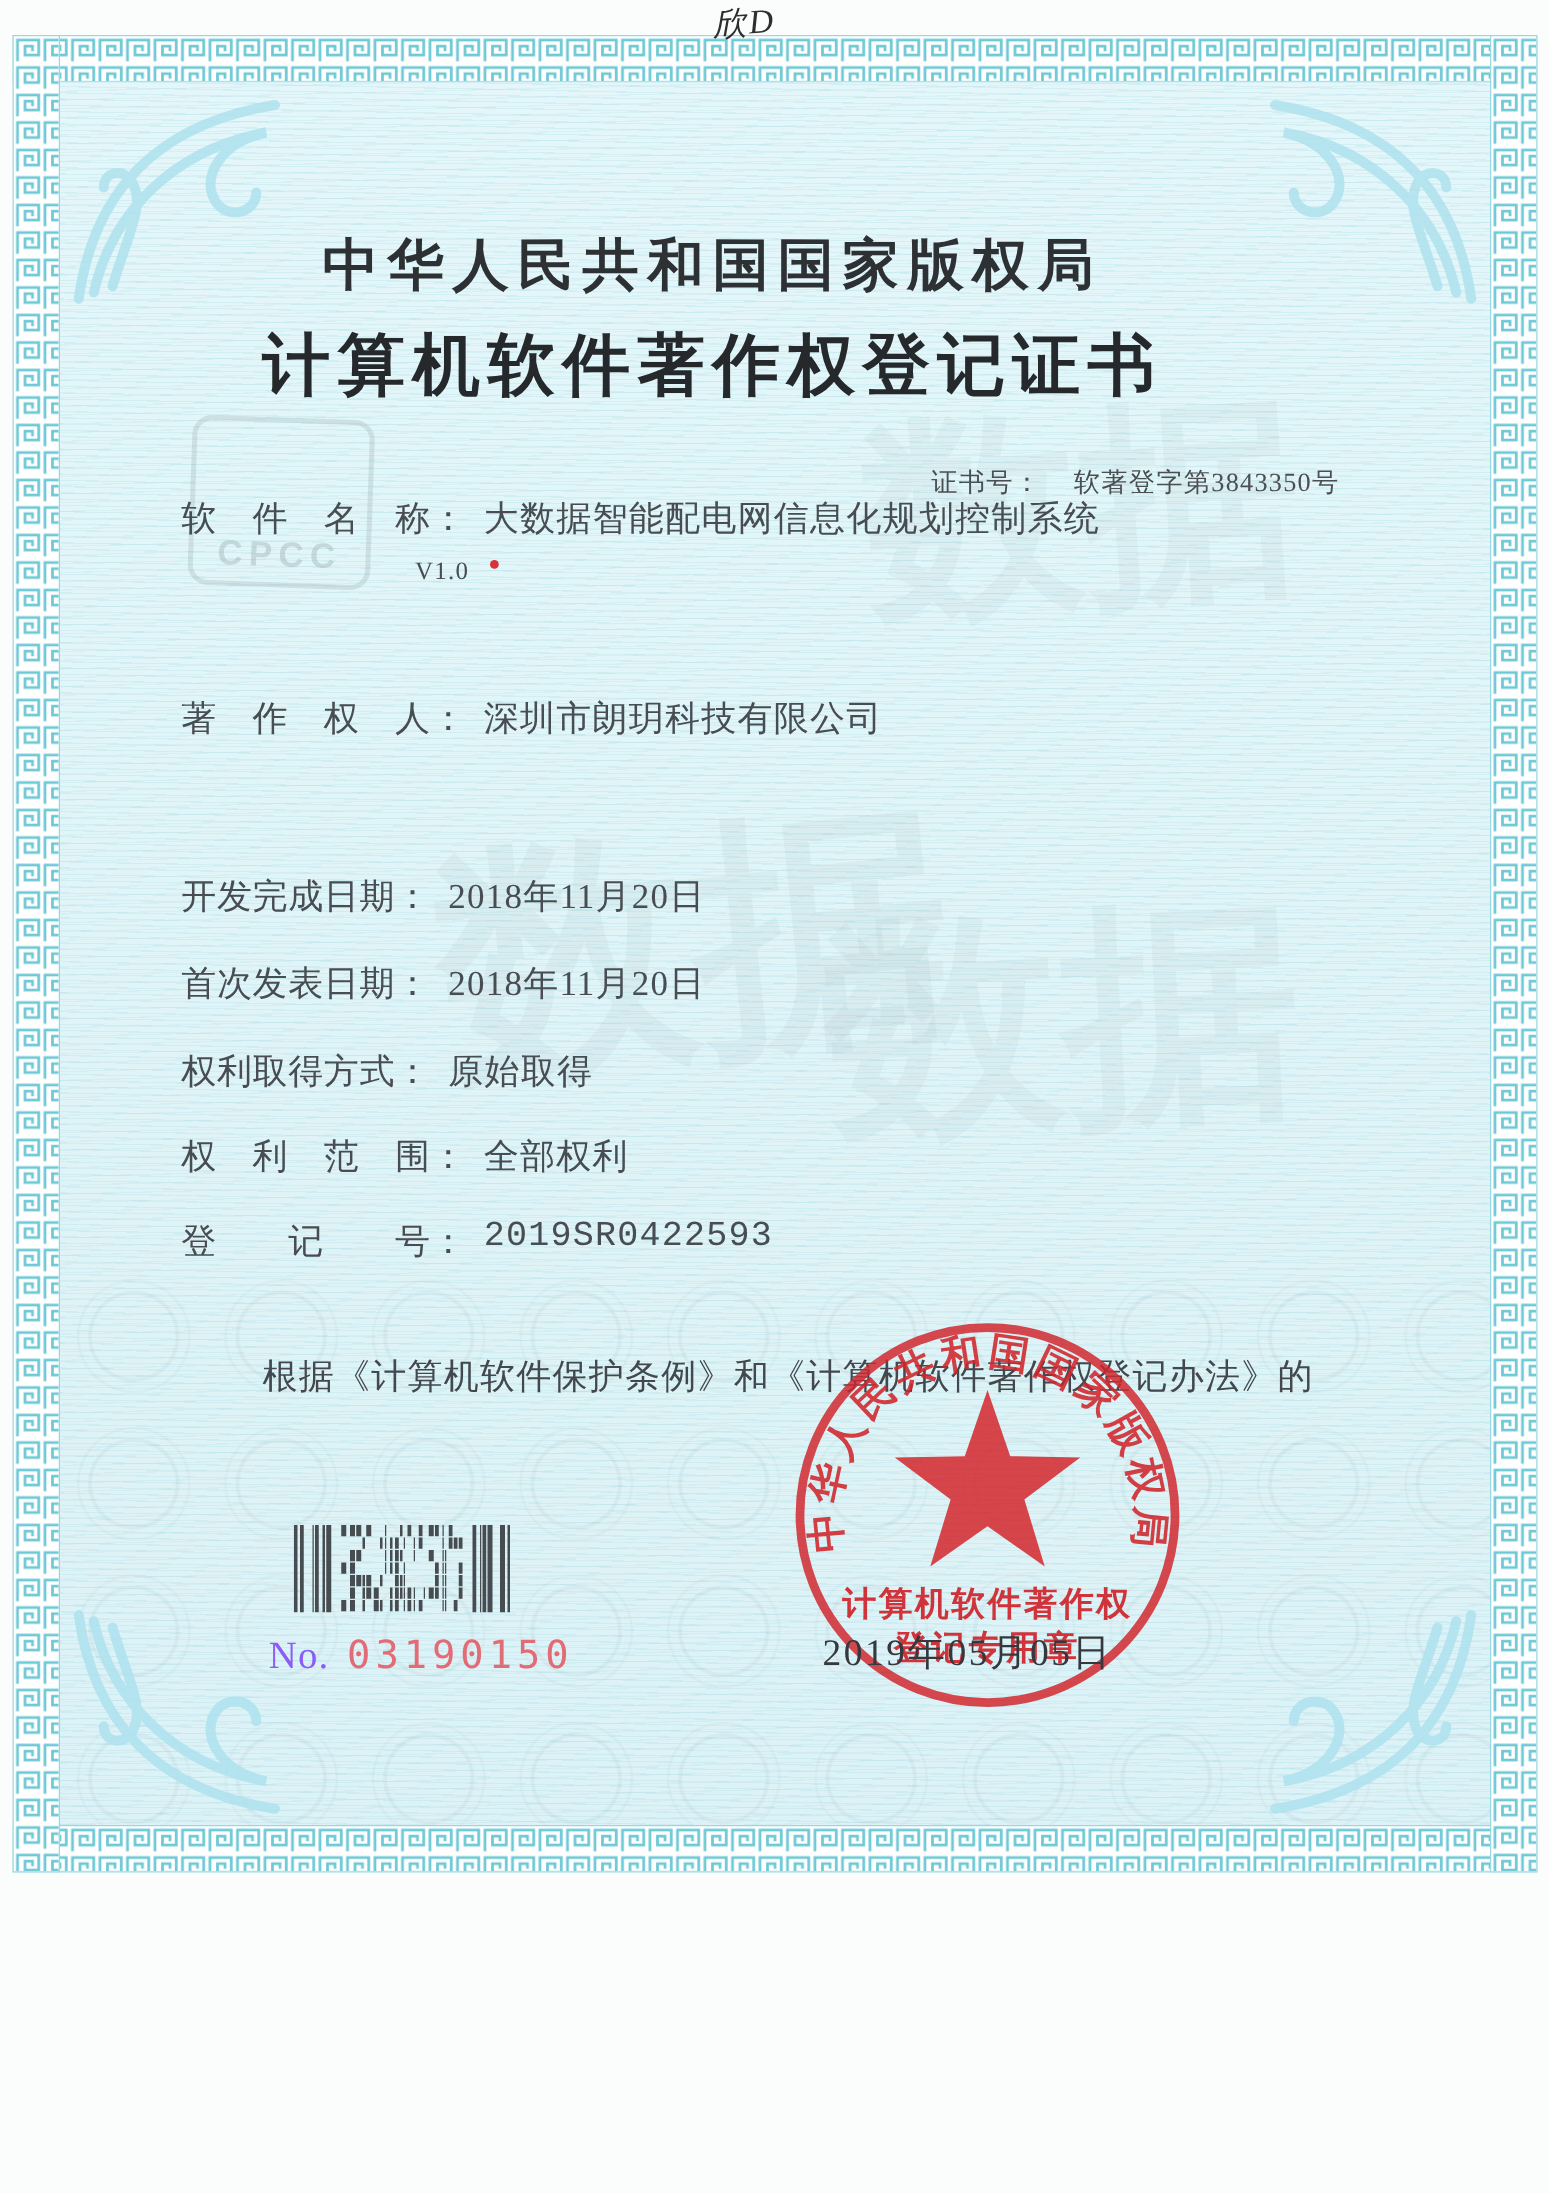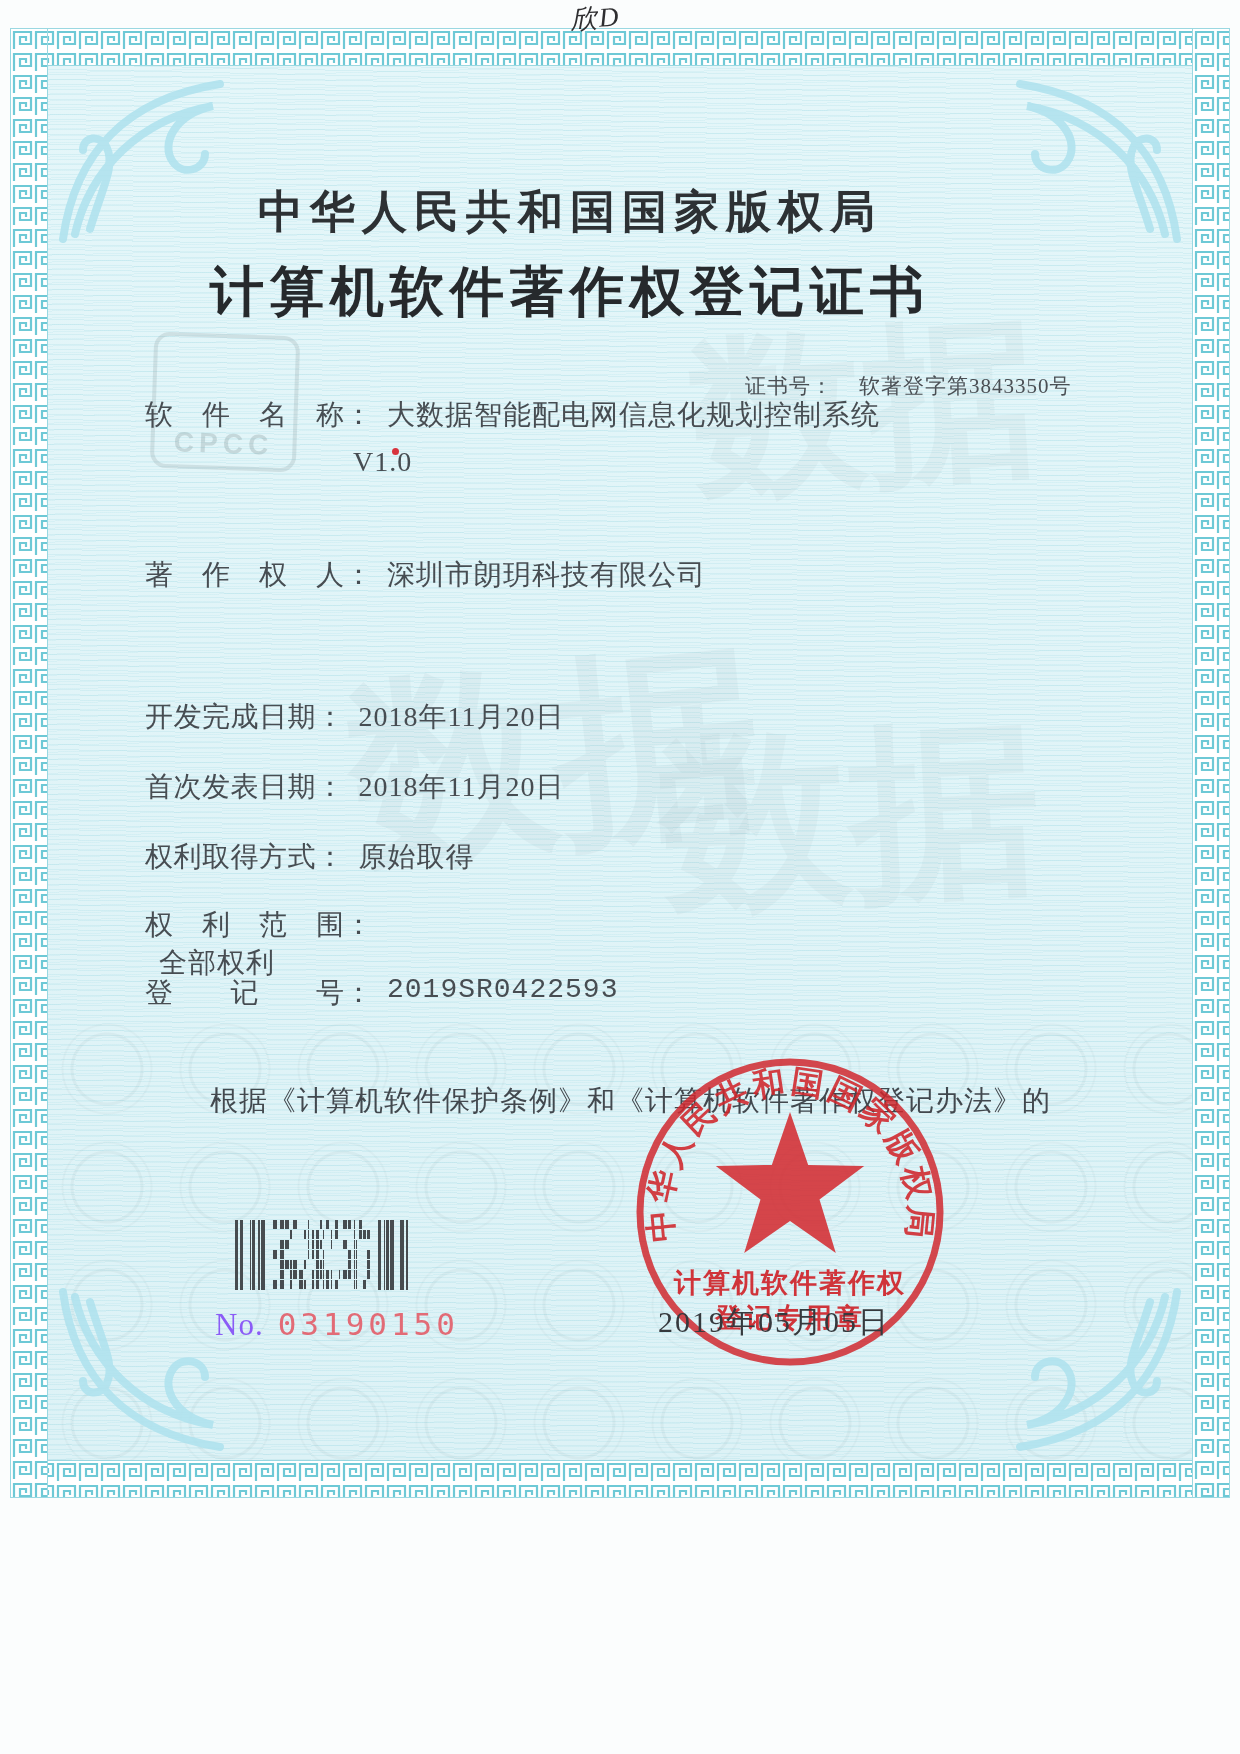--- a/index.html
+++ b/index.html
@@ -27,21 +27,21 @@
   .handwritten{position:absolute;left:570px;top:0px;font-size:27px;color:#2e2e30;
     font-style:italic;transform:rotate(-4deg);letter-spacing:2px;}
   .titles{position:absolute;left:48px;top:0;width:1044px;text-align:center;color:#2d3134;}
   .authority{position:absolute;top:182px;width:100%;font-size:45px;font-weight:700;letter-spacing:7px;}
   .cert-title{position:absolute;top:256px;width:100%;font-size:54px;font-weight:700;letter-spacing:6px;color:#26292c;}
   .certno{position:absolute;left:745px;top:372px;font-size:21px;color:#4a4f54;letter-spacing:1px;}
   .certno .v{margin-left:26px;}
   .row{position:absolute;left:145px;display:flex;color:#474d52;}
   .row .label{font-size:28px;letter-spacing:.5px;white-space:pre;}
   .row .value{font-size:28px;margin-left:14px;letter-spacing:1px;white-space:pre;}
-  .v2{position:absolute;left:353px;top:446px;font-size:28px;color:#474d52;letter-spacing:1px;}
+  .v2{position:absolute;left:332px;top:446px;font-size:20px;color:#474d52;letter-spacing:1px;}
   .red-dot{position:absolute;left:392px;top:448px;width:7px;height:7px;border-radius:50%;background:#d8333d;}
   .statement{position:absolute;color:#42484e;font-size:28px;letter-spacing:1px;white-space:pre;}
   .st1{left:210px;top:1082px;}
   .st2{left:145px;top:1156px;}
   
   .emboss{position:absolute;left:152px;top:334px;width:138px;height:128px;border:4px solid rgba(150,168,172,.28);
     border-radius:16px;transform:rotate(2deg);display:flex;align-items:flex-end;justify-content:center;}
   .emboss span{color:rgba(150,168,172,.38);font-size:28px;letter-spacing:5px;font-weight:700;margin-bottom:6px;
     font-family:"Liberation Sans","DejaVu Sans",sans-serif;}
   
@@ -174,21 +174,21 @@
     <span class="value">2018年11月20日</span>
   </div>
   <div class="row" style="top:768px;">
     <span class="label">首次发表日期：</span>
     <span class="value">2018年11月20日</span>
   </div>
   <div class="row" style="top:838px;">
     <span class="label">权利取得方式：</span>
     <span class="value">原始取得</span>
   </div>
-  <div class="row" style="top:906px;flex-direction:column;">
+  <div class="row" style="top:906px;">
     <span class="label">权　利　范　围：</span>
     <span class="value">全部权利</span>
   </div>
   <div class="row" style="top:974px;font-family:Liberation Mono, monospace;">
     <span class="label">登　　记　　号：</span>
     <span class="value">2019SR0422593</span>
   </div>
 
   <div class="statement st1">根据《计算机软件保护条例》和《计算机软件著作权登记办法》的</div>
 

